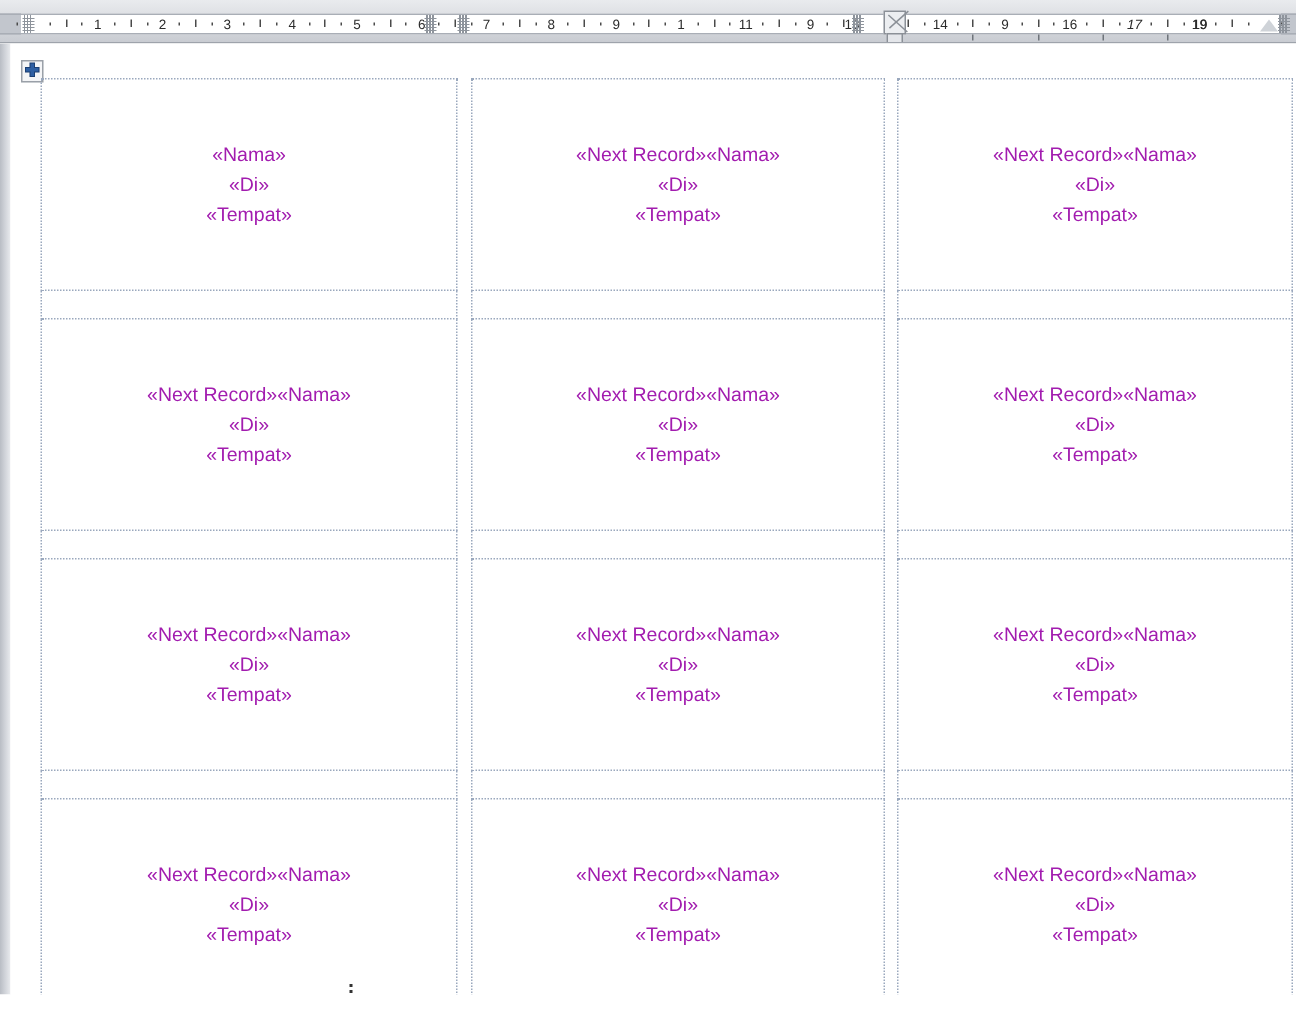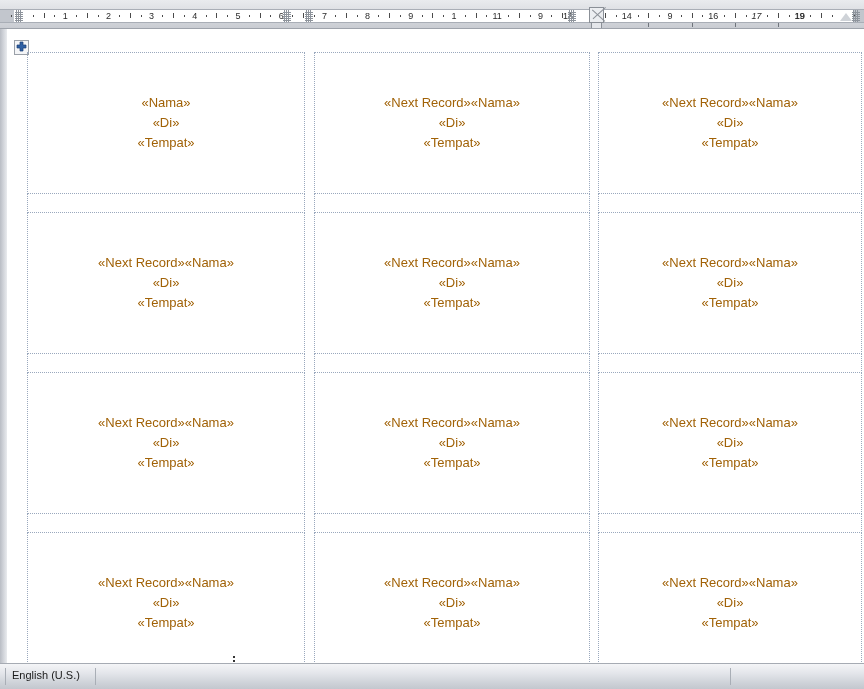--- a/index.html
+++ b/index.html
@@ -188,21 +188,21 @@
     border-bottom: 1px dotted #9aa8bd;
     height: 18px;
   }
   .gutter-col {
     border: none;
     background: #ffffff;
   }
   .label-text {
     font-family: "Liberation Sans", sans-serif;
     font-size: 13px;
-    color: #a16207;
+    color: #a21caf;
     line-height: 20px;
     text-align: center;
     white-space: nowrap;
   }
   .label-text div { white-space: nowrap; }
 
   
   #statusbar {
     position: absolute;
     left: 0; top: 663px;
@@ -492,21 +492,14 @@
           </tr>
 
         </tbody>
       </table>
 
       <div class="eod-dot" style="left:225px; top:627px;"></div>
       <div class="eod-dot" style="left:225px; top:631px;"></div>
     </div>
   </div>
 
-  <div id="statusbar">
-    <div class="sb-sep" style="left:5px;"></div>
-    <div id="lang-label">English (U.S.)</div>
-    <div class="sb-sep" style="left:95px;"></div>
-    <div class="sb-sep" style="left:730px;"></div>
-
-  </div>
 
 </div>
 
 </body></html>

